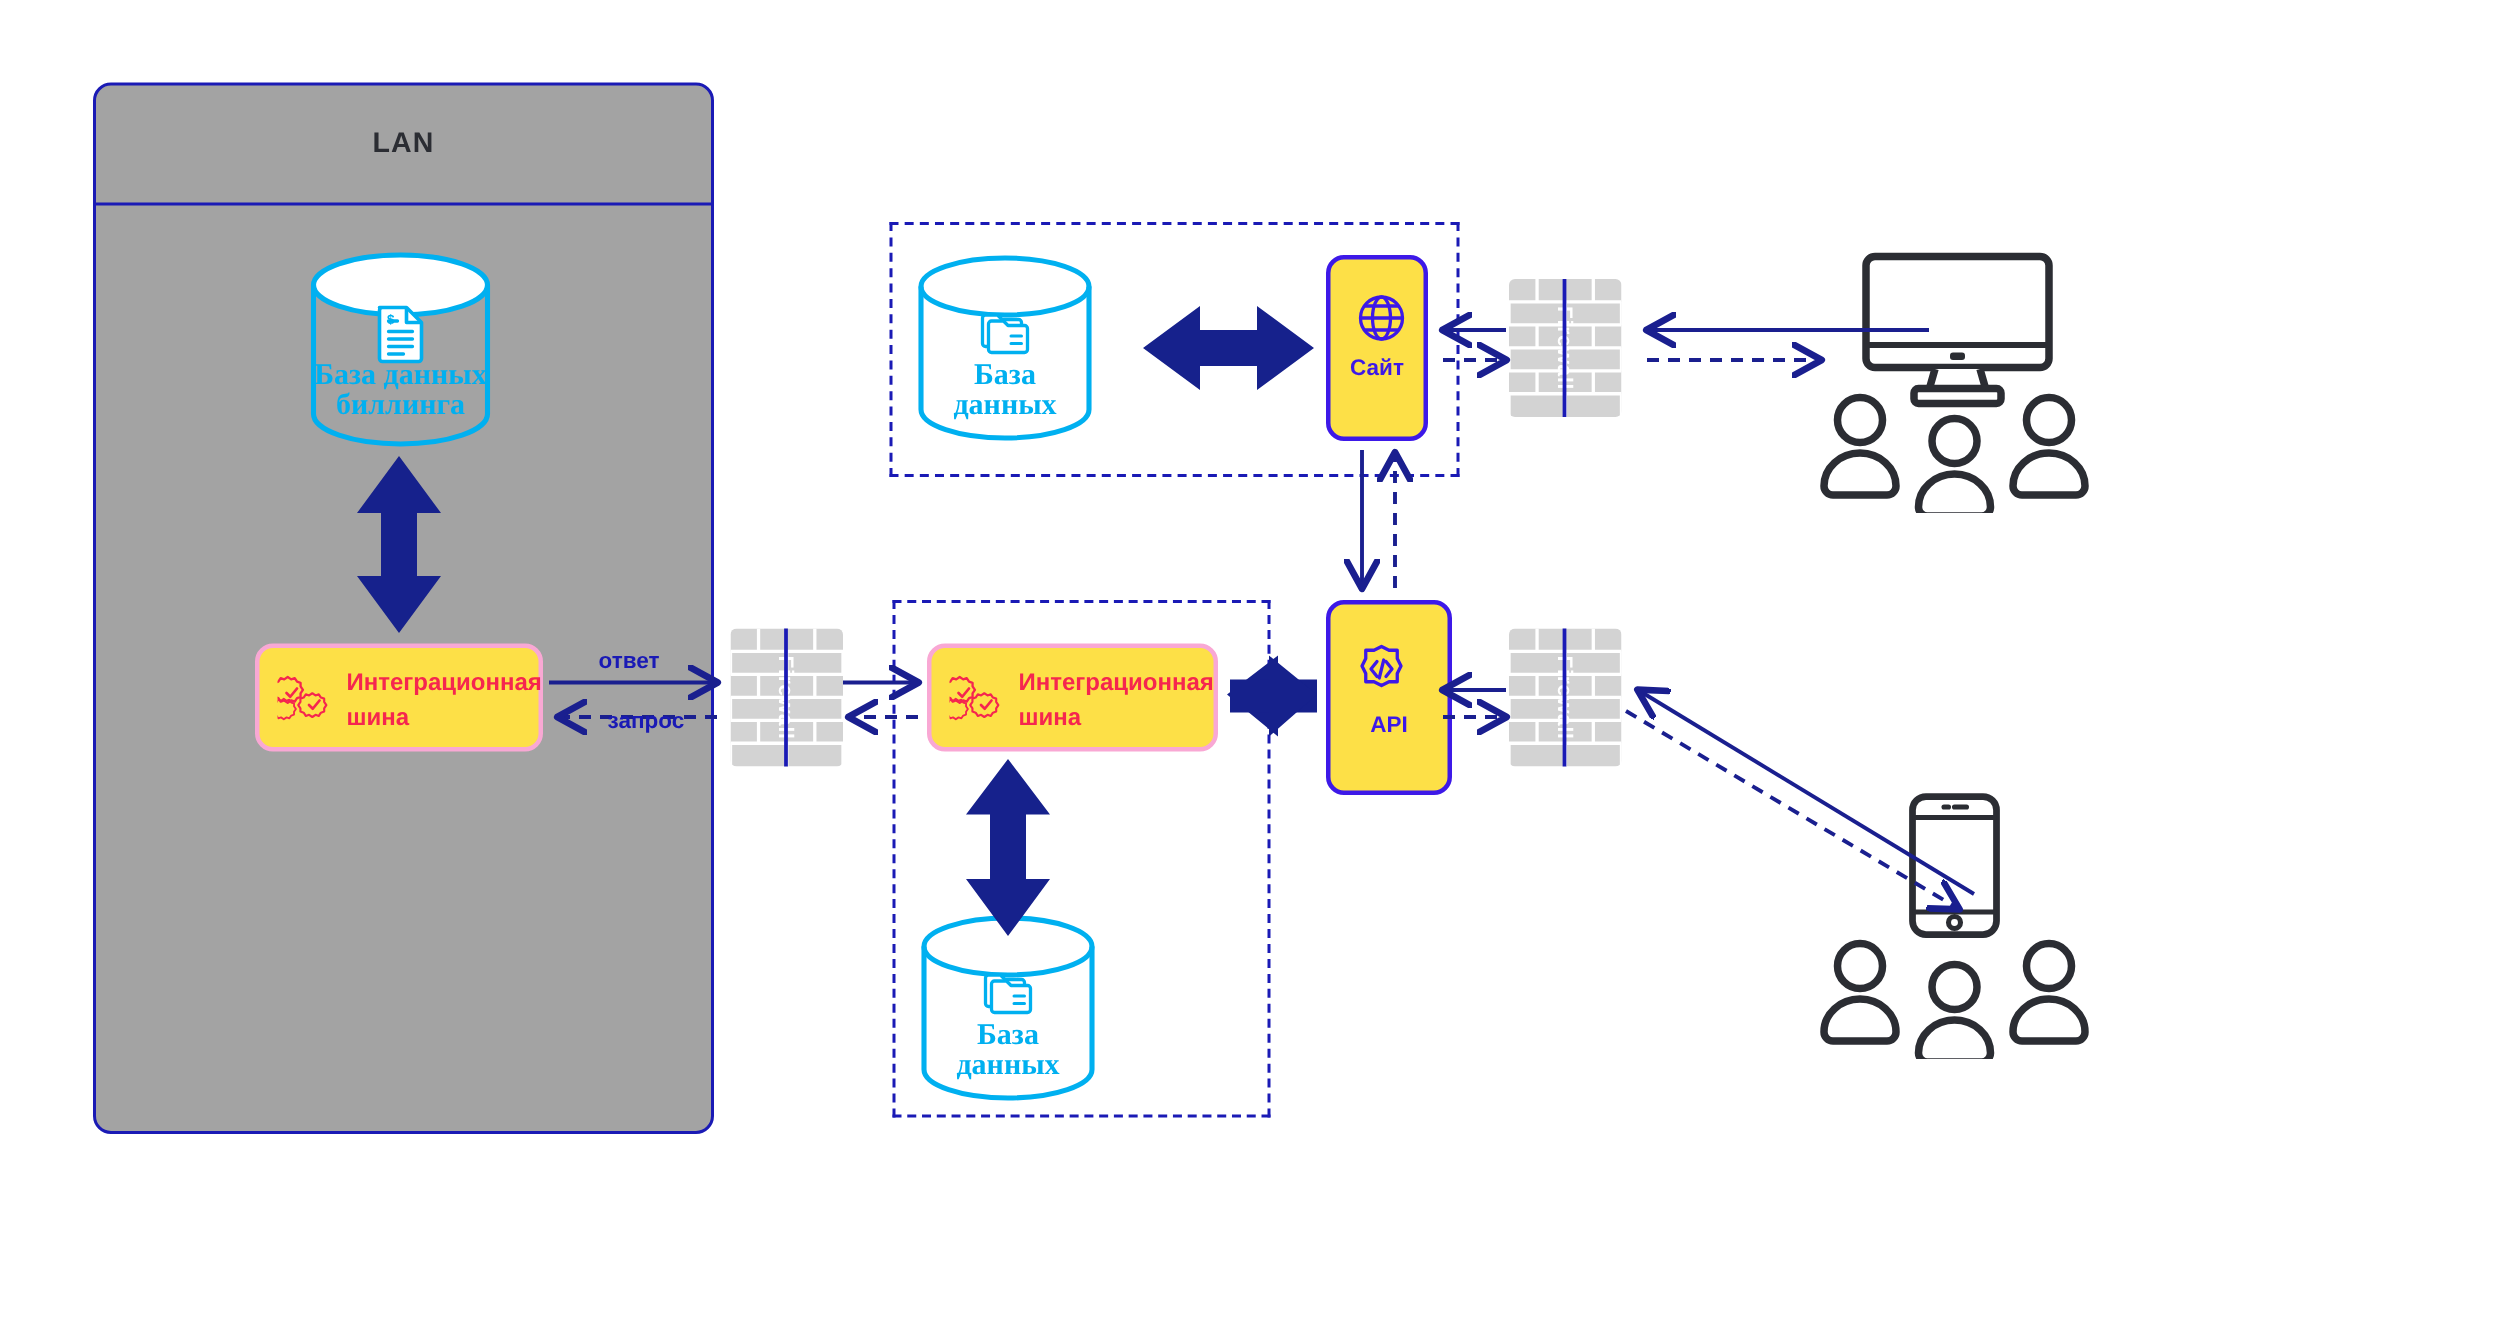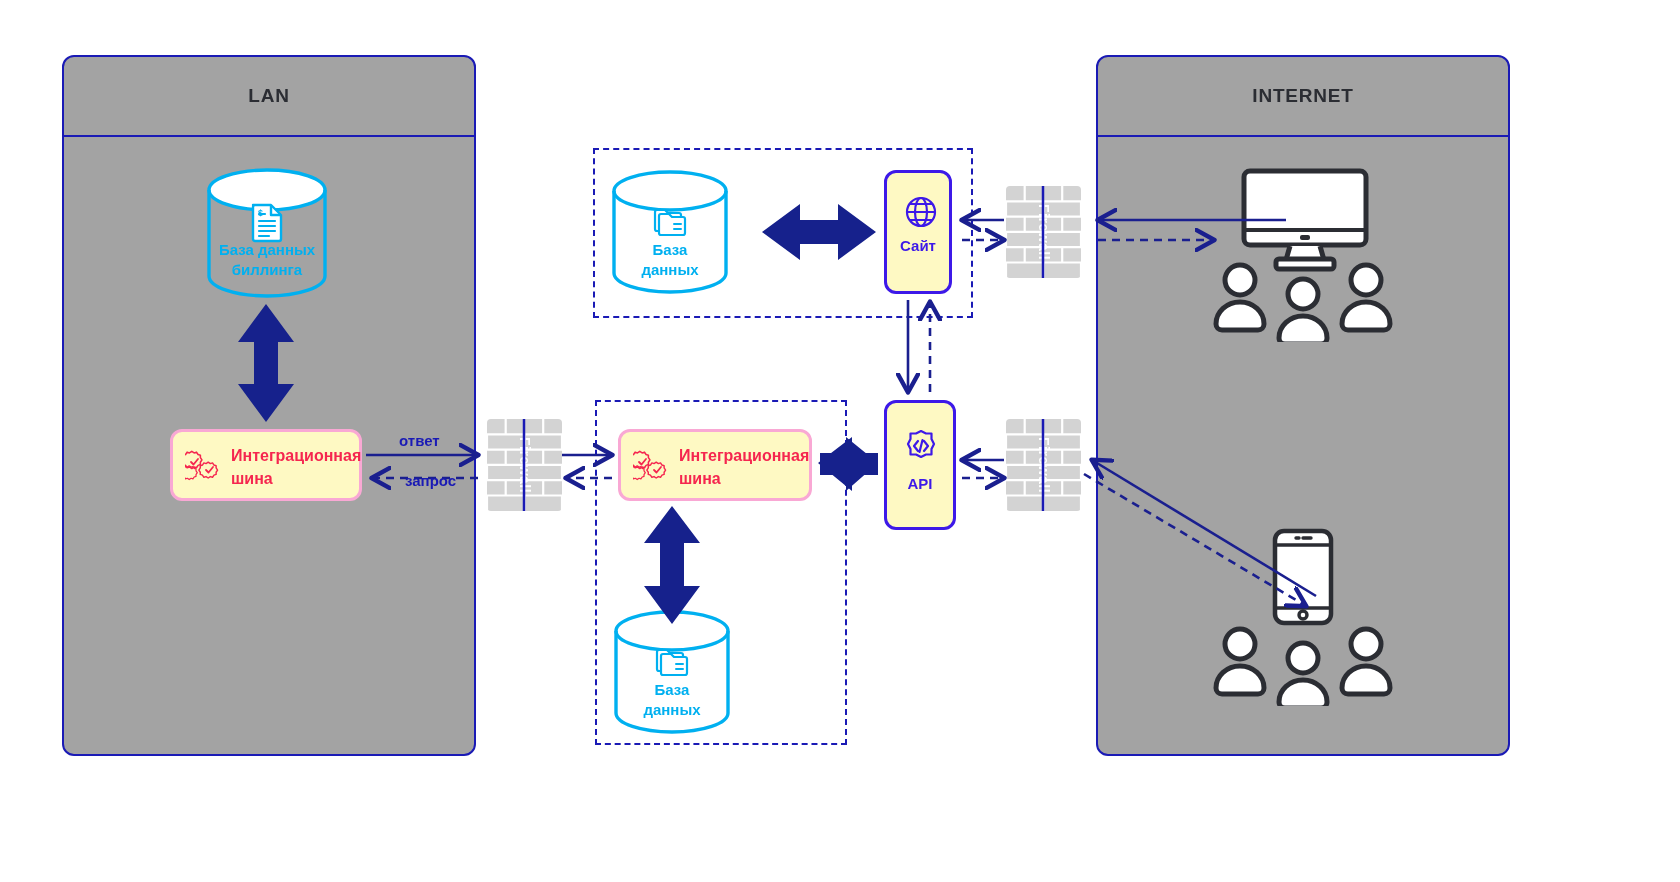--- a/index.html
+++ b/index.html
@@ -15,24 +15,24 @@
              border-bottom:2.5px solid #1a1ab5;box-sizing:border-box;}
   .zone-title{font-size:19px;font-weight:700;color:#2b2d33;letter-spacing:.8px;}
 
   
   .dgroup{position:absolute;border:2.5px dashed #1a1ab5;box-sizing:border-box;background:transparent;}
 
   
   .cyl{position:absolute;}
   .cyl svg{position:absolute;left:0;top:0;overflow:visible;}
   .cyl-label{position:absolute;left:0;width:100%;text-align:center;
-             color:#00b0f0;font-size:15px;font-weight:700;line-height:20px;}
-
-  
-  .rbox{position:absolute;box-sizing:border-box;border-radius:12px;background:#fef9c3;}
+             color:#00b0f0;font-size:20px;font-weight:700;line-height:20px;font-family:Liberation Serif, serif;}
+
+  
+  .rbox{position:absolute;box-sizing:border-box;border-radius:12px;background:#fde047;}
   .rbox.red{border:3px solid #f9a8d4;}
   .rbox.blue{border:3px solid #3d19e8;}
   .rbox-label{position:absolute;color:#f5264f;font-size:16px;font-weight:700;line-height:22px;}
   .vbox-label{position:absolute;left:0;width:100%;text-align:center;
               color:#3d19e8;font-size:15px;font-weight:700;}
 
   
   .fw{position:absolute;}
   .fw-text{position:absolute;left:0;top:0;width:100%;height:100%;
            display:flex;align-items:center;justify-content:center;
@@ -52,25 +52,20 @@
 
 <div id="stage">
 
   <div class="zone" style="left:62px;top:55px;width:410px;height:697px;">
     <div class="zone-head">
       <span class="zone-title">LAN</span>
     </div>
   </div>
 
 
-  <div class="zone" style="left:1096px;top:55px;width:410px;height:697px;">
-    <div class="zone-head">
-      <span class="zone-title">INTERNET</span>
-    </div>
-  </div>
 
   <div class="dgroup" style="left:593px;top:148px;width:380px;height:170px;"></div>
   <div class="dgroup" style="left:595px;top:400px;width:252px;height:345px;"></div>
 
   <div class="cyl" style="left:205px;top:168px;width:124px;height:130px;">
     <svg width="124" height="130" viewBox="0 0 124 130">
       <ellipse cx="62" cy="22" rx="58" ry="20" fill="#fff" stroke="#00b0f0" stroke-width="3.4"></ellipse>
       <path d="M4 22 V108 A58 20 0 0 0 120 108 V22" fill="none" stroke="#00b0f0" stroke-width="3.4"></path>
     </svg>
     <span class="iconwrap" style="left:44px;top:34px;width:36px;height:40px;">
@@ -139,21 +134,21 @@
           <path d="M7 5 l3-2 3 2 3-1 2 3 3 1 0 3 2 3-2 3 0 3-3 1-2 3-3-1-3 2-3-2-3 1-2-3-3-1 0-3-2-3 2-3 0-3 3-1 2-3z" transform="translate(-2,14) scale(0.62)"></path>
         </g>
         <path d="M6 12 l2.5 2.5 L13 9" fill="none" stroke="#f5264f" stroke-width="1.8" stroke-linecap="round" stroke-linejoin="round"></path>
         <path d="M21 20 l2.5 2.5 L28 17" fill="none" stroke="#f5264f" stroke-width="1.8" stroke-linecap="round" stroke-linejoin="round"></path>
       </svg>
     </span>
     <span class="rbox-label" style="left:58px;top:13px;">Интеграционная</span>
     <span class="rbox-label" style="left:58px;top:36px;">шина</span>
   </div>
 
-  <div class="rbox blue" style="left:884px;top:400px;width:72px;height:130px;">
+  <div class="rbox blue" style="left:884px;top:400px;width:84px;height:130px;">
     <span class="iconwrap" style="left:17px;top:26px;width:34px;height:34px;">
       <svg width="34" height="34" viewBox="0 0 34 34">
         <path d="M17 2 l5 2.5 5.5 0 0 5.5 2.5 5 -2.5 5 0 5.5 -5.5 0 -5 2.5 -5 -2.5 -5.5 0 0 -5.5 -2.5 -5 2.5 -5 0 -5.5 5.5 0z" fill="none" stroke="#3d19e8" stroke-width="2.2" stroke-linejoin="round"></path>
         <path d="M14 12 l-4 5 4 5 M20 12 l4 5 -4 5 M18.5 11 l-3 12" fill="none" stroke="#3d19e8" stroke-width="2.2" stroke-linecap="round" stroke-linejoin="round"></path>
       </svg>
     </span>
     <span class="vbox-label" style="top:72px;">API</span>
   </div>
 
   <div class="cyl" style="left:612px;top:610px;width:120px;height:124px;">

